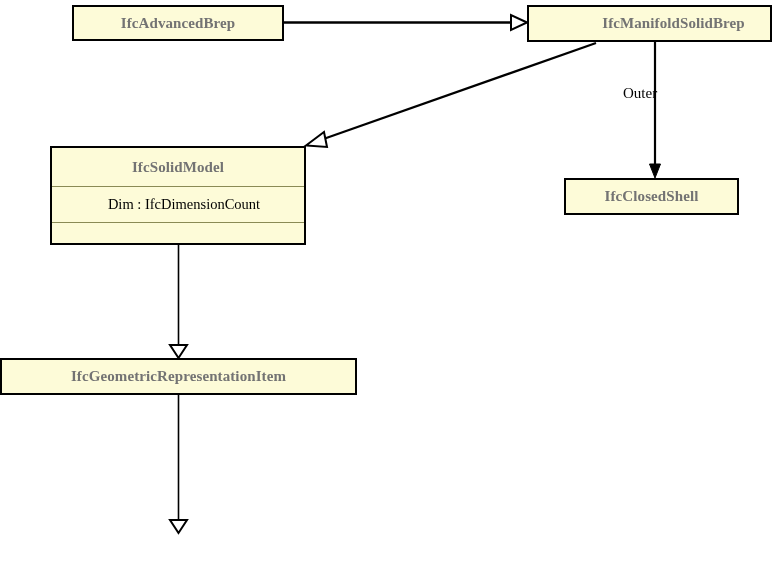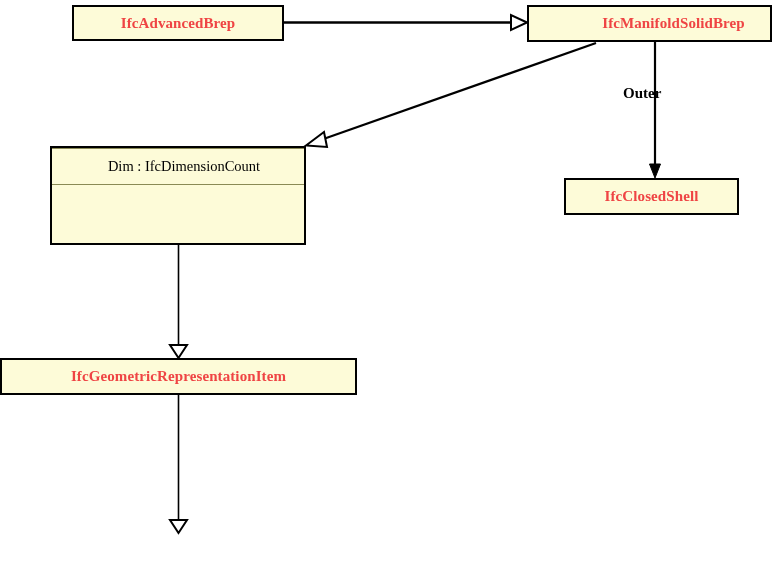--- a/index.html
+++ b/index.html
@@ -33,36 +33,36 @@
   .compartment {
     display: flex;
     align-items: center;
     justify-content: center;
     box-sizing: border-box;
     white-space: nowrap;
   }
   .compartment.name {
     font-weight: bold;
     font-size: 15px;
-    color: #ef4444;
+    color: #737373;
     letter-spacing: 0.1px;
   }
   .compartment.attr {
     font-weight: normal;
     font-size: 14.5px;
     color: #000000;
     border-top: 1.5px solid #8a8a55;
   }
   .compartment.ops {
     border-top: 1.5px solid #8a8a55;
   }
   .edge-label {
     position: absolute;
     font-size: 15px;
-    font-weight: bold;
+    font-weight: normal;
     color: #000000;
     background: transparent;
     white-space: nowrap;
     z-index: 1;
   }
 </style>
 </head>
 <body>
 
 <div id="canvas">
@@ -97,20 +97,21 @@
 
   <div class="uml-class" style="left:72px; top:5px; width:212px; height:36px;">
     <div class="compartment name" style="height:100%;">IfcAdvancedBrep</div>
   </div>
 
   <div class="uml-class" style="left:527px; top:5px; width:245px; height:37px;padding-left:48px;">
     <div class="compartment name" style="height:100%;">IfcManifoldSolidBrep</div>
   </div>
 
   <div class="uml-class" style="left:50px; top:146px; width:256px; height:99px;">
+    <div class="compartment name" style="height:38px;">IfcSolidModel</div>
     <div class="compartment attr" style="height:36px;padding-left:12px;">Dim : IfcDimensionCount</div>
     <div class="compartment ops" style="height:21px;"></div>
   </div>
 
   <div class="uml-class" style="left:564px; top:178px; width:175px; height:37px;">
     <div class="compartment name" style="height:100%;text-align:right;">IfcClosedShell</div>
   </div>
 
   <div class="uml-class" style="left:0px; top:358px; width:357px; height:37px;text-align:center;">
     <div class="compartment name" style="height:100%;">IfcGeometricRepresentationItem</div>

